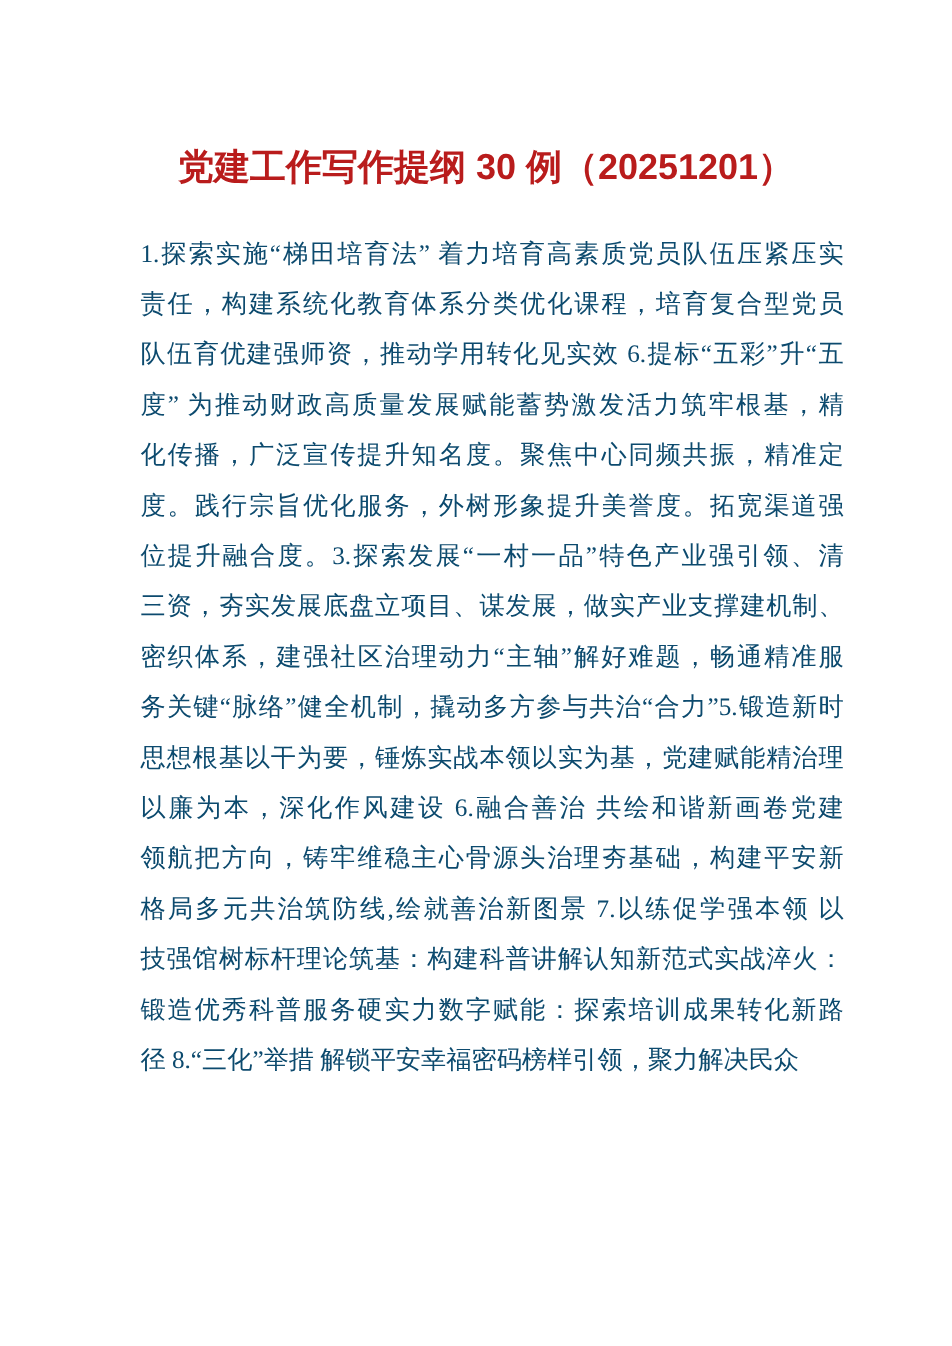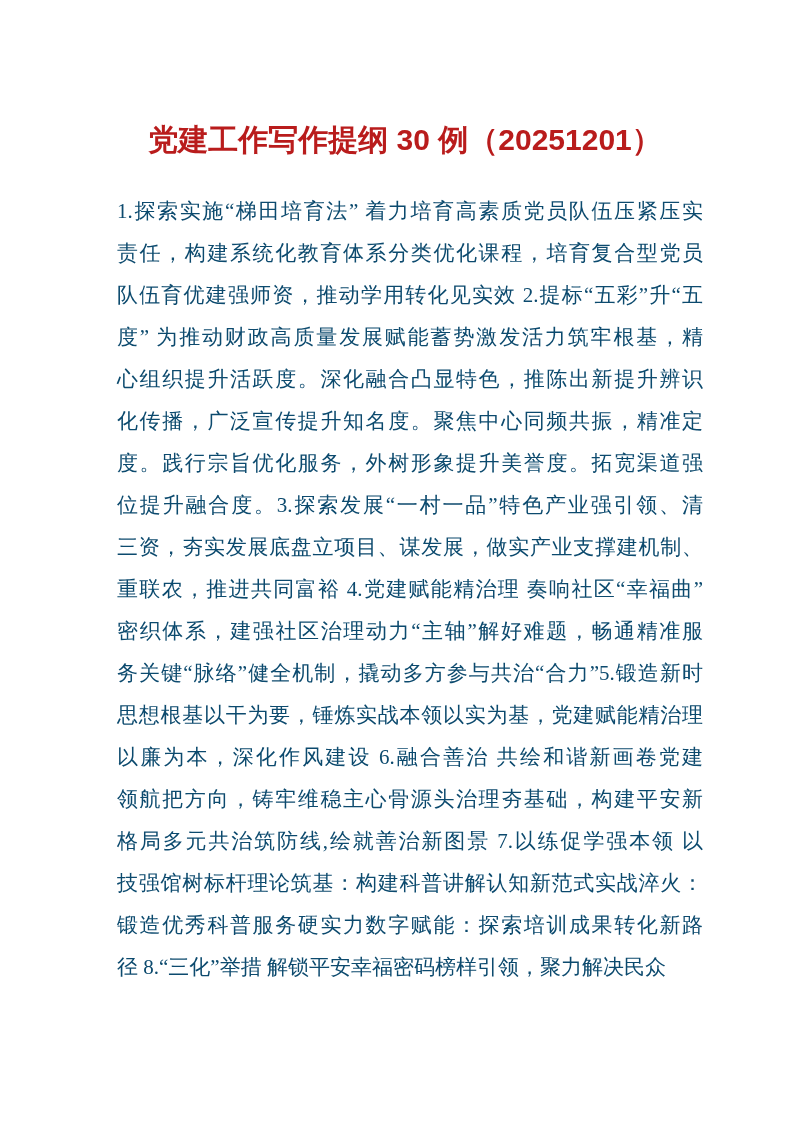--- a/index.html
+++ b/index.html
@@ -50,28 +50,26 @@
 </head>
 <body>
 
 <div class="page">
 
   <div class="doc-title">党建工作写作提纲 30 例（20251201）</div>
 
   <div class="doc-body">
     <div class="body-line">1.探索实施“梯田培育法” 着力培育高素质党员队伍压紧压实</div>
     <div class="body-line">责任，构建系统化教育体系分类优化课程，培育复合型党员</div>
-    <div class="body-line">队伍育优建强师资，推动学用转化见实效 2.提标“五彩”升“五</div>
+    <div class="body-line">队伍育优建强师资，推动学用转化见实效 6.提标“五彩”升“五</div>
     <div class="body-line">度” 为推动财政高质量发展赋能蓄势激发活力筑牢根基，精</div>
-    <div class="body-line">心组织提升活跃度。深化融合凸显特色，推陈出新提升辨识</div>
     <div class="body-line">化传播，广泛宣传提升知名度。聚焦中心同频共振，精准定</div>
     <div class="body-line">度。践行宗旨优化服务，外树形象提升美誉度。拓宽渠道强</div>
     <div class="body-line">位提升融合度。3.探索发展“一村一品”特色产业强引领、清</div>
     <div class="body-line">三资，夯实发展底盘立项目、谋发展，做实产业支撑建机制、</div>
-    <div class="body-line">重联农，推进共同富裕 4.党建赋能精治理 奏响社区“幸福曲”</div>
     <div class="body-line">密织体系，建强社区治理动力“主轴”解好难题，畅通精准服</div>
     <div class="body-line">务关键“脉络”健全机制，撬动多方参与共治“合力”5.锻造新时</div>
     <div class="body-line">思想根基以干为要，锤炼实战本领以实为基，党建赋能精治理</div>
     <div class="body-line">以廉为本，深化作风建设 6.融合善治 共绘和谐新画卷党建</div>
     <div class="body-line">领航把方向，铸牢维稳主心骨源头治理夯基础，构建平安新</div>
     <div class="body-line">格局多元共治筑防线,绘就善治新图景 7.以练促学强本领 以</div>
     <div class="body-line">技强馆树标杆理论筑基：构建科普讲解认知新范式实战淬火：</div>
     <div class="body-line">锻造优秀科普服务硬实力数字赋能：探索培训成果转化新路</div>
     <div class="body-line last">径 8.“三化”举措 解锁平安幸福密码榜样引领，聚力解决民众</div>
   </div>

